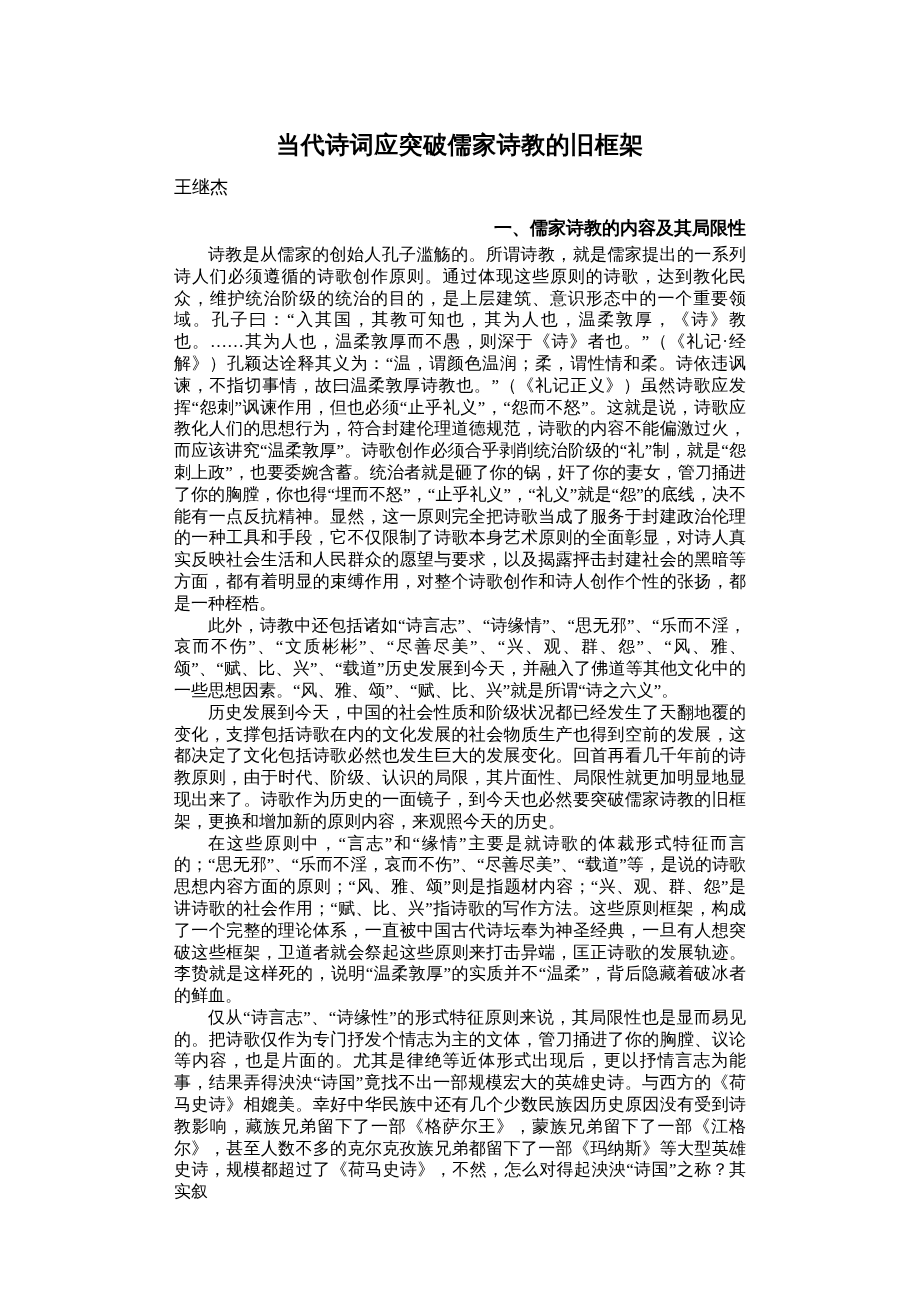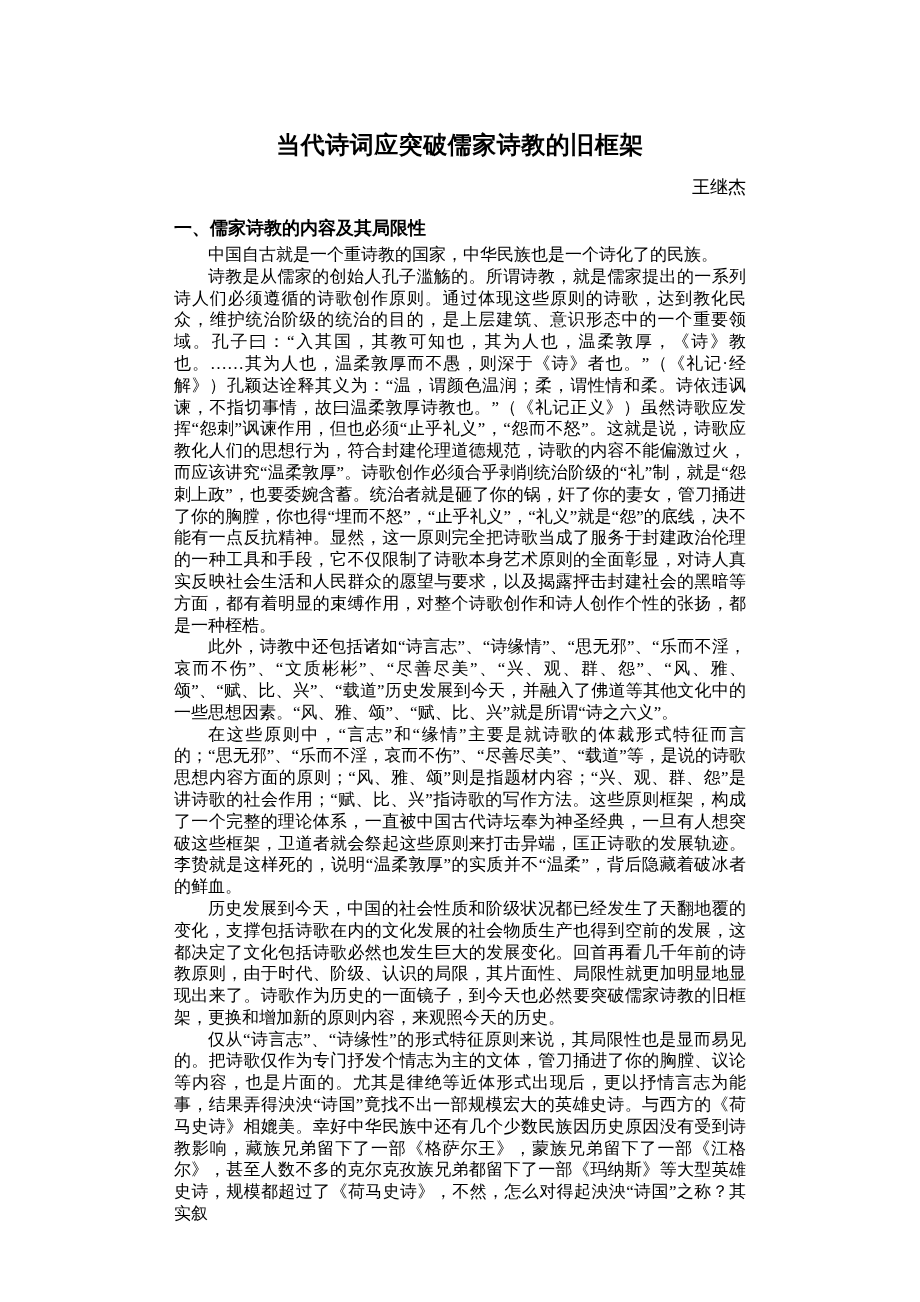--- a/index.html
+++ b/index.html
@@ -23,28 +23,28 @@
     font-size: 24px;
     font-weight: bold;
     text-align: center;
     line-height: 30px;
     letter-spacing: 0.5px;
   }
   .author {
     margin: 16px 0 0 0;
     font-size: 18px;
     font-weight: normal;
-    text-align: right;
+    text-align: left;
     line-height: 22px;
   }
   .section-heading {
     margin: 18px 0 0 0;
     font-size: 18px;
     font-weight: bold;
-    text-align: left;
+    text-align: right;
     line-height: 24px;
   }
   .body-text {
     margin-top: 4px;
   }
   .para {
     margin: 0;
     font-size: 17px;
     line-height: 21.8px;
     text-align: justify;
@@ -54,20 +54,19 @@
   }
 </style>
 </head>
 <body>
 
 <div class="page">
   <h1 class="title">当代诗词应突破儒家诗教的旧框架</h1>
   <div class="author">王继杰</div>
   <h2 class="section-heading">一、儒家诗教的内容及其局限性</h2>
   <div class="body-text">
-    <p class="para">中国自古就是一个重诗教的国家，中华民族也是一个诗化了的民族。</p>
     <p class="para">诗教是从儒家的创始人孔子滥觞的。所谓诗教，就是儒家提出的一系列诗人们必须遵循的诗歌创作原则。通过体现这些原则的诗歌，达到教化民众，维护统治阶级的统治的目的，是上层建筑、意识形态中的一个重要领域。孔子曰：“入其国，其教可知也，其为人也，温柔敦厚，《诗》教也。……其为人也，温柔敦厚而不愚，则深于《诗》者也。”（《礼记·经解》）孔颖达诠释其义为：“温，谓颜色温润；柔，谓性情和柔。诗依违讽谏，不指切事情，故曰温柔敦厚诗教也。”（《礼记正义》）虽然诗歌应发挥“怨刺”讽谏作用，但也必须“止乎礼义”，“怨而不怒”。这就是说，诗歌应教化人们的思想行为，符合封建伦理道德规范，诗歌的内容不能偏激过火，而应该讲究“温柔敦厚”。诗歌创作必须合乎剥削统治阶级的“礼”制，就是“怨刺上政”，也要委婉含蓄。统治者就是砸了你的锅，奸了你的妻女，管刀捅进了你的胸膛，你也得“埋而不怒”，“止乎礼义”，“礼义”就是“怨”的底线，决不能有一点反抗精神。显然，这一原则完全把诗歌当成了服务于封建政治伦理的一种工具和手段，它不仅限制了诗歌本身艺术原则的全面彰显，对诗人真实反映社会生活和人民群众的愿望与要求，以及揭露抨击封建社会的黑暗等方面，都有着明显的束缚作用，对整个诗歌创作和诗人创作个性的张扬，都是一种桎梏。</p>
     <p class="para">此外，诗教中还包括诸如“诗言志”、“诗缘情”、“思无邪”、“乐而不淫，哀而不伤”、“文质彬彬”、“尽善尽美”、“兴、观、群、怨”、“风、雅、颂”、“赋、比、兴”、“载道”历史发展到今天，并融入了佛道等其他文化中的一些思想因素。“风、雅、颂”、“赋、比、兴”就是所谓“诗之六义”。</p>
+    <p class="para">历史发展到今天，中国的社会性质和阶级状况都已经发生了天翻地覆的变化，支撑包括诗歌在内的文化发展的社会物质生产也得到空前的发展，这都决定了文化包括诗歌必然也发生巨大的发展变化。回首再看几千年前的诗教原则，由于时代、阶级、认识的局限，其片面性、局限性就更加明显地显现出来了。诗歌作为历史的一面镜子，到今天也必然要突破儒家诗教的旧框架，更换和增加新的原则内容，来观照今天的历史。</p>
     <p class="para">在这些原则中，“言志”和“缘情”主要是就诗歌的体裁形式特征而言的；“思无邪”、“乐而不淫，哀而不伤”、“尽善尽美”、“载道”等，是说的诗歌思想内容方面的原则；“风、雅、颂”则是指题材内容；“兴、观、群、怨”是讲诗歌的社会作用；“赋、比、兴”指诗歌的写作方法。这些原则框架，构成了一个完整的理论体系，一直被中国古代诗坛奉为神圣经典，一旦有人想突破这些框架，卫道者就会祭起这些原则来打击异端，匡正诗歌的发展轨迹。李贽就是这样死的，说明“温柔敦厚”的实质并不“温柔”，背后隐藏着破冰者的鲜血。</p>
-    <p class="para">历史发展到今天，中国的社会性质和阶级状况都已经发生了天翻地覆的变化，支撑包括诗歌在内的文化发展的社会物质生产也得到空前的发展，这都决定了文化包括诗歌必然也发生巨大的发展变化。回首再看几千年前的诗教原则，由于时代、阶级、认识的局限，其片面性、局限性就更加明显地显现出来了。诗歌作为历史的一面镜子，到今天也必然要突破儒家诗教的旧框架，更换和增加新的原则内容，来观照今天的历史。</p>
     <p class="para">仅从“诗言志”、“诗缘性”的形式特征原则来说，其局限性也是显而易见的。把诗歌仅作为专门抒发个情志为主的文体，管刀捅进了你的胸膛、议论等内容，也是片面的。尤其是律绝等近体形式出现后，更以抒情言志为能事，结果弄得泱泱“诗国”竟找不出一部规模宏大的英雄史诗。与西方的《荷马史诗》相媲美。幸好中华民族中还有几个少数民族因历史原因没有受到诗教影响，藏族兄弟留下了一部《格萨尔王》，蒙族兄弟留下了一部《江格尔》，甚至人数不多的克尔克孜族兄弟都留下了一部《玛纳斯》等大型英雄史诗，规模都超过了《荷马史诗》，不然，怎么对得起泱泱“诗国”之称？其实叙</p>
   </div>
 </div>
 
 </body></html>

